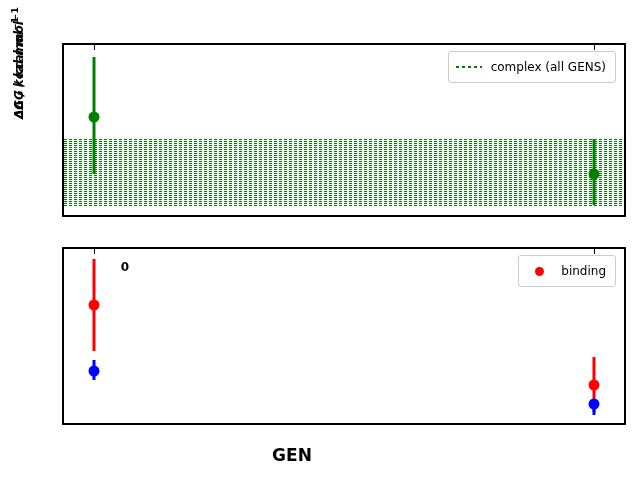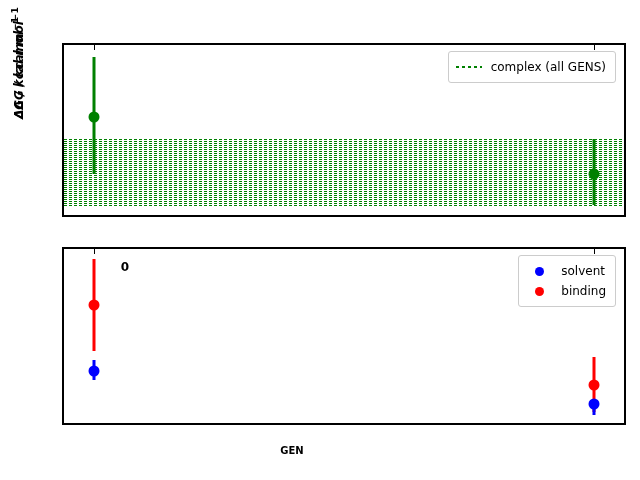--- a/index.html
+++ b/index.html
@@ -77,21 +77,21 @@
     text-align: center;
   }
   #ylabel-top    { left: -62px; top: 55px;  width: 160px; }
   #ylabel-bottom { left: -62px; top: 60px;  width: 160px; }
   .xlabel {
     position: absolute;
     left: 0;
     top: 445px;
     width: 584px;
     text-align: center;
-    font-size: 10px;
+    font-size: 17px;
     font-weight: bold;
     color: #000000;
   }
   .sup { font-size: 9px; vertical-align: super; }
   .ital { font-style: italic; }
 
   
   .errbar {
     position: absolute;
     width: 3px;
@@ -234,26 +234,20 @@
     <div class="marker" id="marker-bot-blue-0" style="left: 30px; top: 122.065px; background: rgb(0, 0, 255);"></div>
 
     <div class="errbar" id="errbar-bot-red-1" style="left: 530px; top: 108.418px; height: 54.5882px; background: rgb(255, 0, 0);"></div>
     <div class="errbar" id="errbar-bot-blue-1" style="left: 530px; top: 149.739px; height: 16.3007px; background: rgb(0, 0, 255);"></div>
     <div class="marker" id="marker-bot-red-1" style="left: 530px; top: 135.712px; background: rgb(255, 0, 0);"></div>
     <div class="marker" id="marker-bot-blue-1" style="left: 530px; top: 154.667px; background: rgb(0, 0, 255);"></div>
 
     <div class="legend" id="legend-bottom">
       <div class="legend-row">
         <span class="legend-handle">
-          <span class="legend-dot" style="background:#0000ff"></span>
-        </span>
-        <span class="legend-label">solvent</span>
-      </div>
-      <div class="legend-row">
-        <span class="legend-handle">
           <span class="legend-dot" style="background:#ff0000"></span>
         </span>
         <span class="legend-label">binding</span>
       </div>
     </div>
 
     <div class="ytickwrap" id="ytw-bot">
         <div class="ytick" style="top: 164.902px;"></div>
         <div class="ytick" style="top: 126.993px;"></div>
         <div class="ytick" style="top: 89.085px;"></div>

